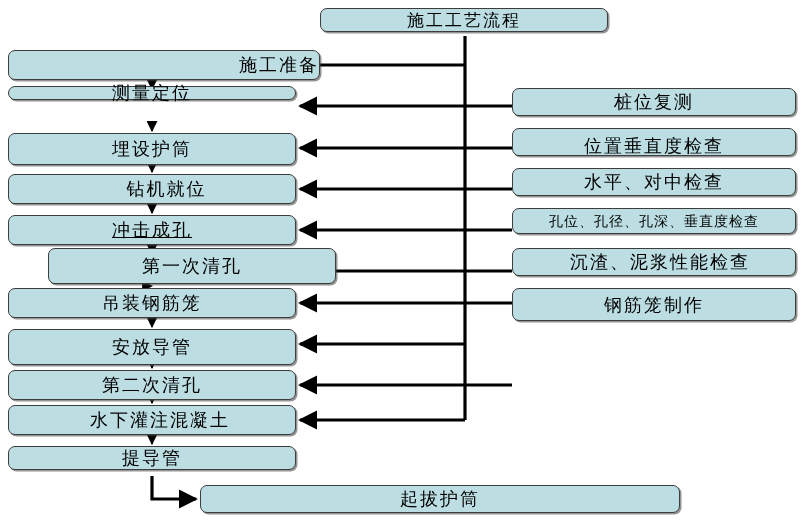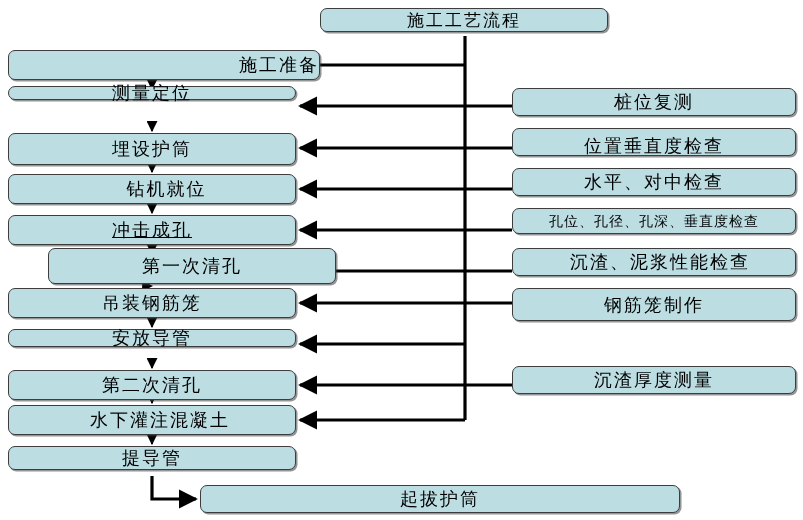--- a/index.html
+++ b/index.html
@@ -118,21 +118,21 @@
   </div>
   <div class="node step-node" style="left:8px; top:215px; width:288px; height:30px;text-decoration:underline;">
     <span>冲击成孔</span>
   </div>
   <div class="node step-node" style="left:8px; top:248px; width:288px; height:36px;margin-left:40px;">
     <span>第一次清孔</span>
   </div>
   <div class="node step-node" style="left:8px; top:288px; width:288px; height:30px;">
     <span>吊装钢筋笼</span>
   </div>
-  <div class="node step-node" style="left:8px; top:329px; width:288px; height:18px;">
+  <div class="node step-node" style="left:8px; top:329px; width:288px; height:36px;">
     <span>安放导管</span>
   </div>
   <div class="node step-node" style="left:8px; top:370px; width:288px; height:30px;">
     <span>第二次清孔</span>
   </div>
   <div class="node step-node" style="left:8px; top:405px; width:288px; height:30px;padding-left:16px;">
     <span>水下灌注混凝土</span>
   </div>
   <div class="node step-node" style="left:8px; top:446px; width:288px; height:24px;">
     <span>提导管</span>
@@ -149,21 +149,18 @@
   </div>
   <div class="node small-node" style="left:512px; top:208px; width:284px; height:26px;">
     <span>孔位、孔径、孔深、垂直度检查</span>
   </div>
   <div class="node check-node" style="left:512px; top:248px; width:284px; height:28px;padding-left:12px;">
     <span>沉渣、泥浆性能检查</span>
   </div>
   <div class="node check-node" style="left:512px; top:288px; width:284px; height:33px;">
     <span>钢筋笼制作</span>
   </div>
-  <div class="node check-node" style="left:512px; top:366px; width:284px; height:28px;">
-    <span>沉渣厚度测量</span>
-  </div>
 
   <div class="node tail-node" style="left:200px; top:485px; width:480px; height:28px;">
     <span>起拔护筒</span>
   </div>
 
 </div>
 
 </body></html>

